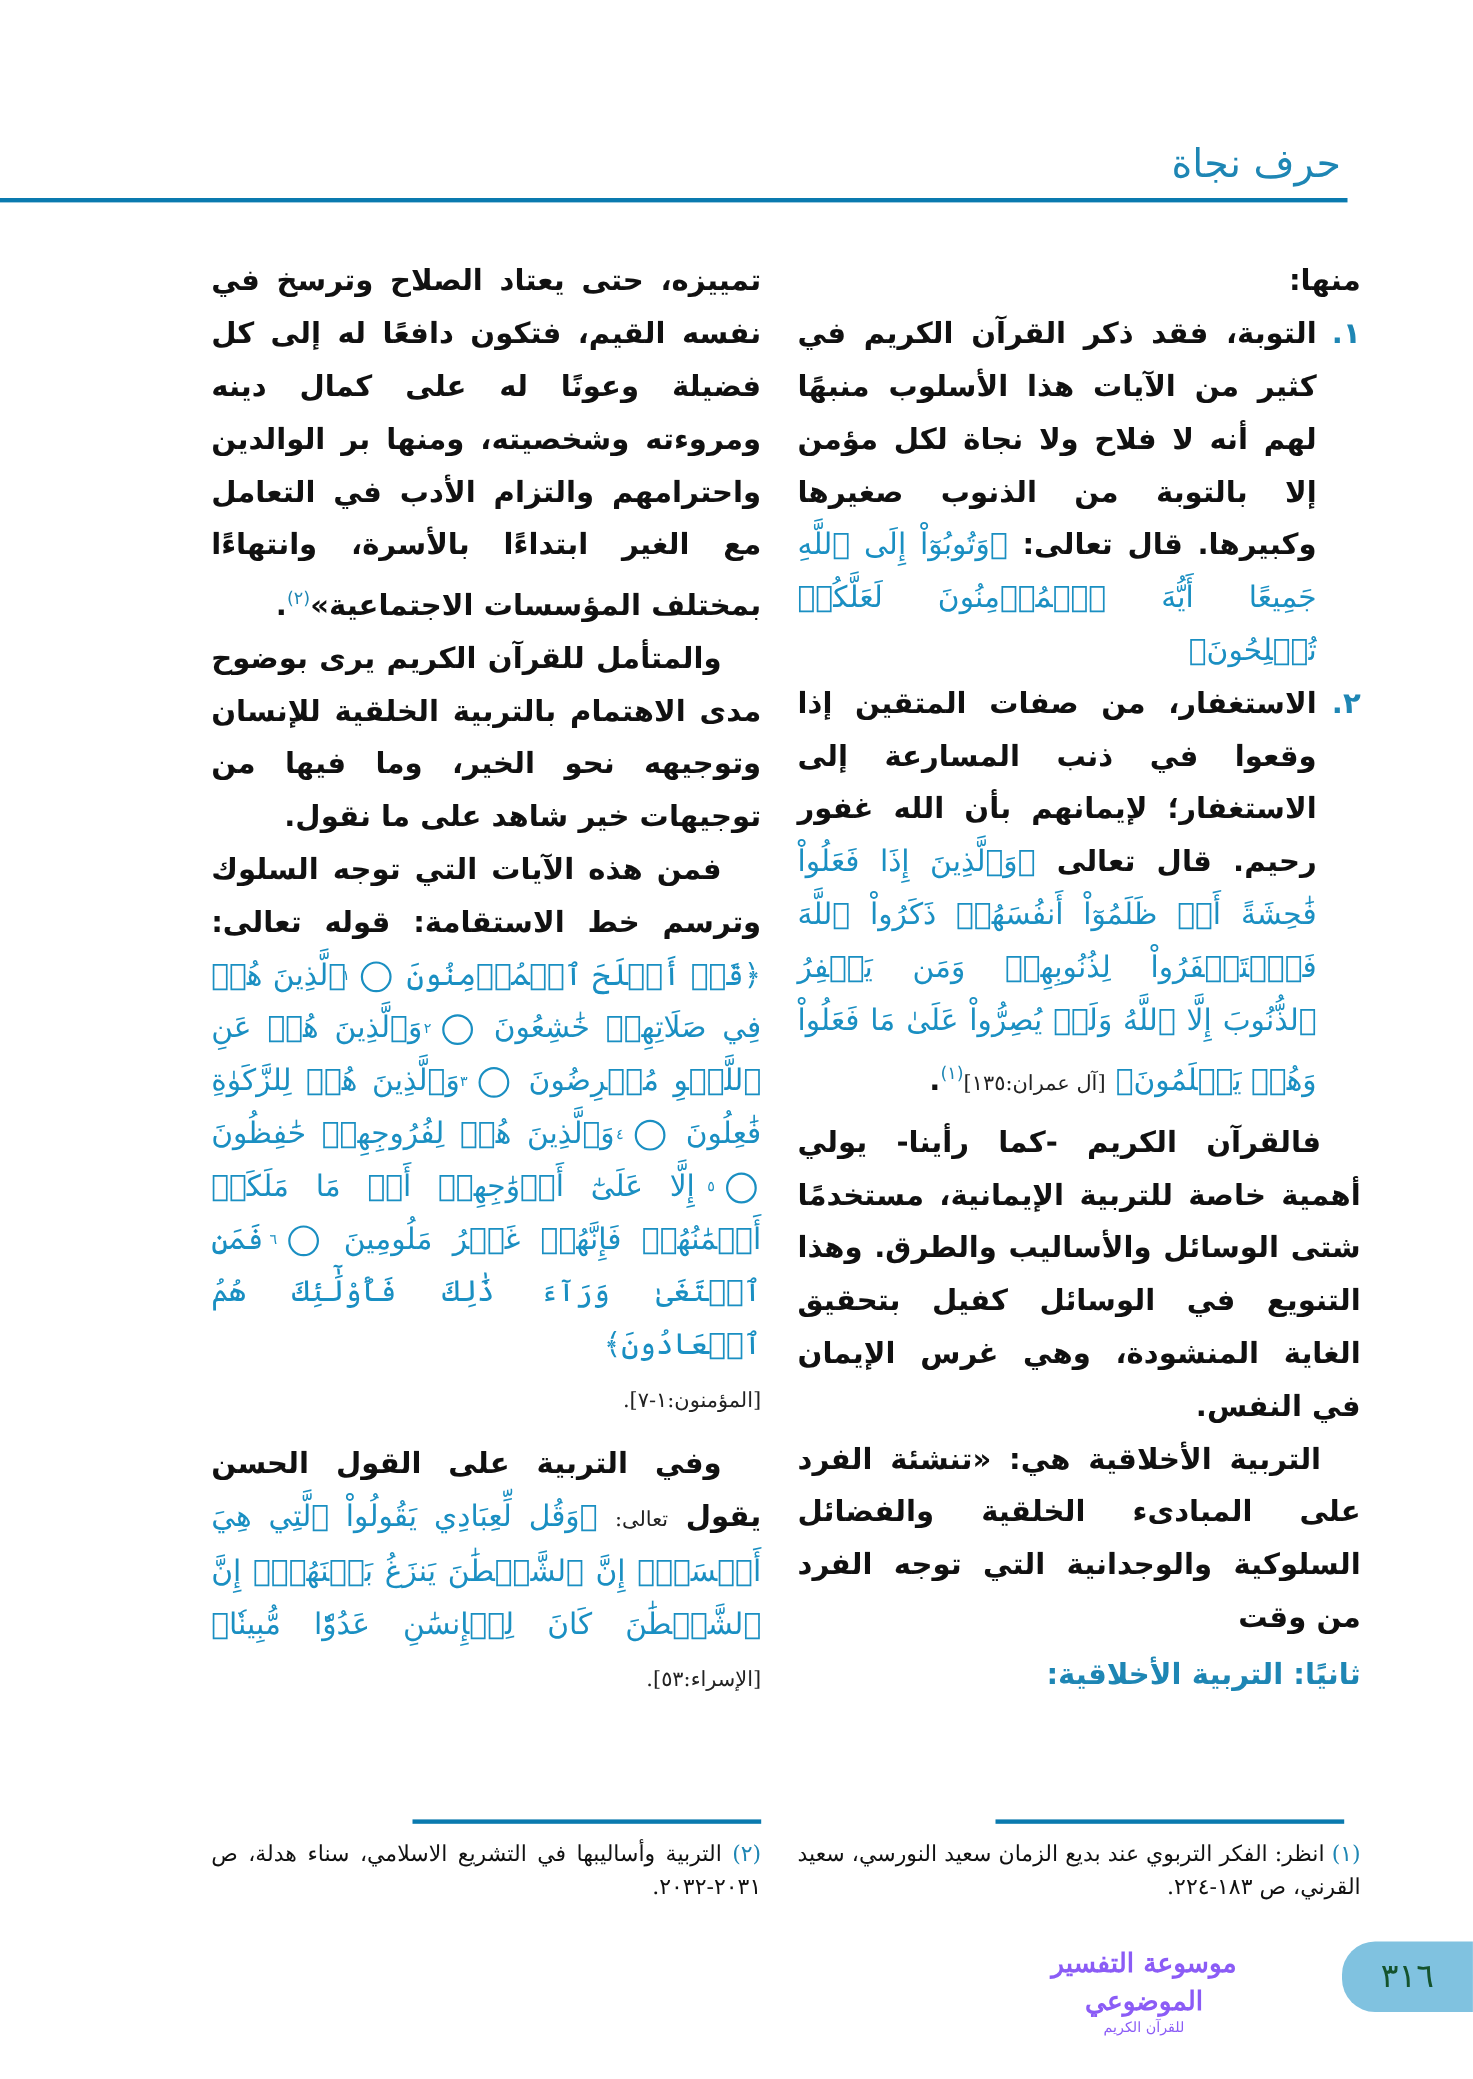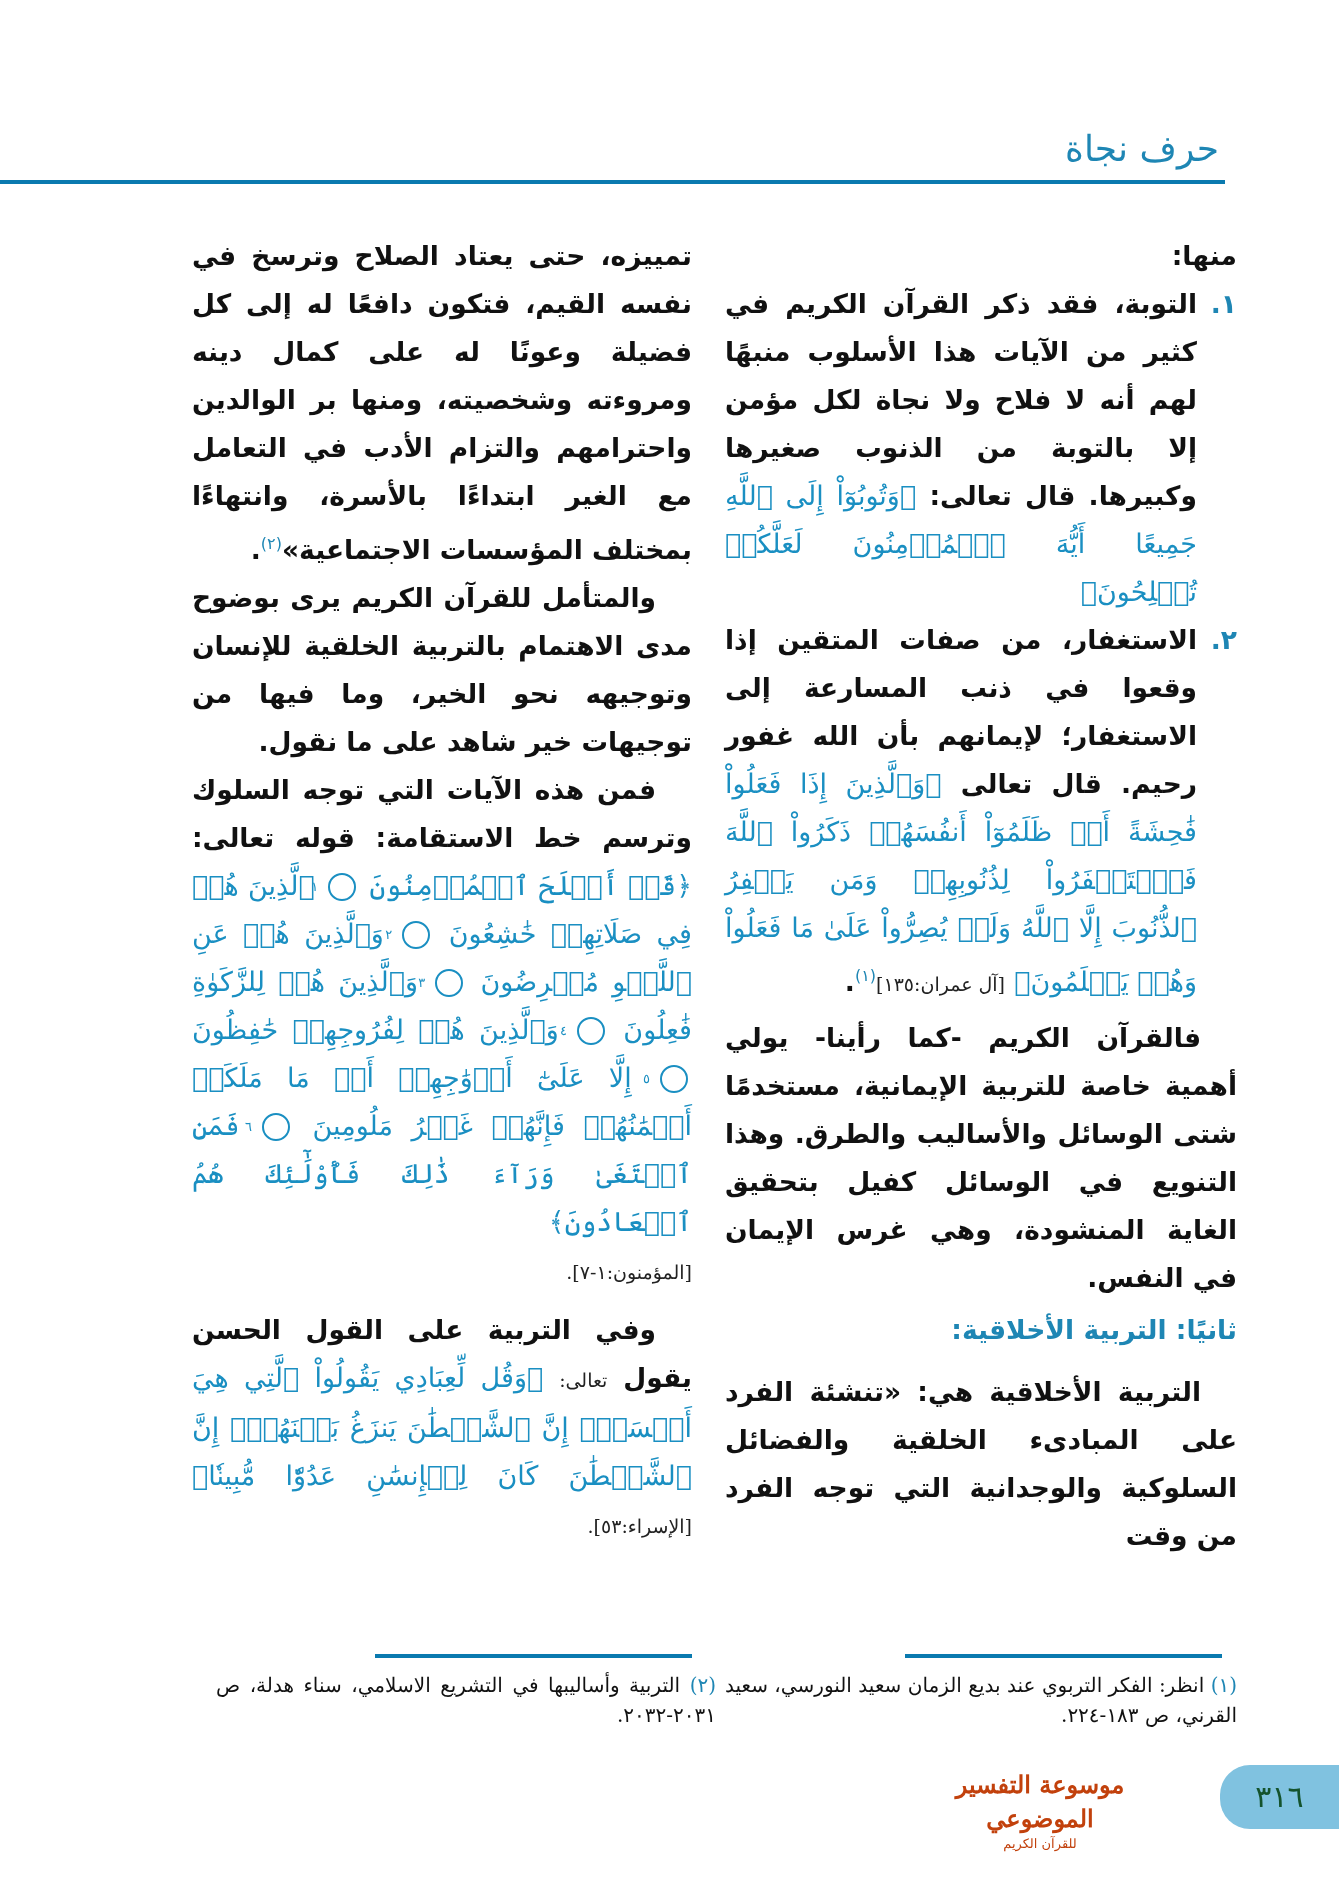--- a/index.html
+++ b/index.html
@@ -26,25 +26,25 @@
   .verse-num { display: inline-block; width: 24px; height: 24px; border: 2px solid #1a8fc2;
                border-radius: 50%; font-size: 13px; line-height: 24px; text-align: center;
                color: #1a8fc2; vertical-align: middle; margin: 0 4px; font-weight: normal; }
 
   .fn-rule { position: absolute; height: 4px; background: #0a7aaf; }
   .fn-rule-right { top: 1654px; left: 905px; width: 317px; }
   .fn-rule-left { top: 1654px; left: 375px; width: 317px; }
   .footnote { position: absolute; top: 1670px; direction: rtl; font-family: "DejaVu Serif", serif;
               font-size: 20px; line-height: 30px; text-align: justify; color: #111; }
   .footnote-right { right: 102px; width: 512px; }
-  .footnote-left { left: 192px; width: 500px; margin-left: 24px; }
+  .footnote-left { left: 192px; width: 500px; }
   .fn-num { color: #1e86b4; }
 
   .logo { position: absolute; top: 1768px; left: 920px; width: 240px; height: 60px; direction: rtl;
-          text-align: center; color: #c2410c; font-family: "DejaVu Serif", serif; }
+          text-align: center; color: #8b5cf6; font-family: "DejaVu Serif", serif; }
   .logo-main { font-size: 24px; font-weight: bold; line-height: 34px; display: block; }
   .logo-sub { font-size: 13px; line-height: 16px; display: block; }
   .page-badge { position: absolute; top: 1765px; left: 1220px; width: 119px; height: 64px;
                 background: #80c2e0; border-radius: 30px 0 0 30px; color: #14532d;
                 font-size: 30px; text-align: center; line-height: 64px; direction: rtl; }
 </style>
 </head>
 <body>
 
 <div class="header-title">حرف نجاة</div>
@@ -60,22 +60,22 @@
   </div>
 
   <div class="item">
     <span class="item-num"><span>٢</span>.</span>
     <span>الاستغفار، من صفات المتقين إذا وقعوا في ذنب المسارعة إلى الاستغفار؛ لإيمانهم بأن الله غفور رحيم. قال تعالى</span>
     <span class="quran">﴿وَٱلَّذِينَ إِذَا فَعَلُواْ فَٰحِشَةً أَوۡ ظَلَمُوٓاْ أَنفُسَهُمۡ ذَكَرُواْ ٱللَّهَ فَٱسۡتَغۡفَرُواْ لِذُنُوبِهِمۡ وَمَن يَغۡفِرُ ٱلذُّنُوبَ إِلَّا ٱللَّهُ وَلَمۡ يُصِرُّواْ عَلَىٰ مَا فَعَلُواْ وَهُمۡ يَعۡلَمُونَ﴾</span>
     <span class="ref">[آل عمران:١٣٥]</span><span class="sup">(١)</span><span>.</span>
   </div>
 
   <p class="p indent" style="margin-top:6px;">فالقرآن الكريم -كما رأينا- يولي أهمية خاصة للتربية الإيمانية، مستخدمًا شتى الوسائل والأساليب والطرق. وهذا التنويع في الوسائل كفيل بتحقيق الغاية المنشودة، وهي غرس الإيمان في النفس.</p>
+  <p class="p indent">التربية الأخلاقية هي: «تنشئة الفرد على المبادىء الخلقية والفضائل السلوكية والوجدانية التي توجه الفرد من وقت</p>
   <p class="p section-heading">ثانيًا: التربية الأخلاقية:</p>
-  <p class="p indent">التربية الأخلاقية هي: «تنشئة الفرد على المبادىء الخلقية والفضائل السلوكية والوجدانية التي توجه الفرد من وقت</p>
 </div>
 
 <div class="col col-left">
   <p class="p">
     <span>تمييزه، حتى يعتاد الصلاح وترسخ في نفسه القيم، فتكون دافعًا له إلى كل فضيلة وعونًا له على كمال دينه ومروءته وشخصيته، ومنها بر الوالدين واحترامهم والتزام الأدب في التعامل مع الغير ابتداءًا بالأسرة، وانتهاءًا بمختلف المؤسسات الاجتماعية»</span><span class="sup">(٢)</span><span>.</span>
   </p>
   <p class="p indent">والمتأمل للقرآن الكريم يرى بوضوح مدى الاهتمام بالتربية الخلقية للإنسان وتوجيهه نحو الخير، وما فيها من توجيهات خير شاهد على ما نقول.</p>
   <p class="p indent">
     <span>فمن هذه الآيات التي توجه السلوك وترسم خط الاستقامة: قوله تعالى:</span>
     <span class="quran">

